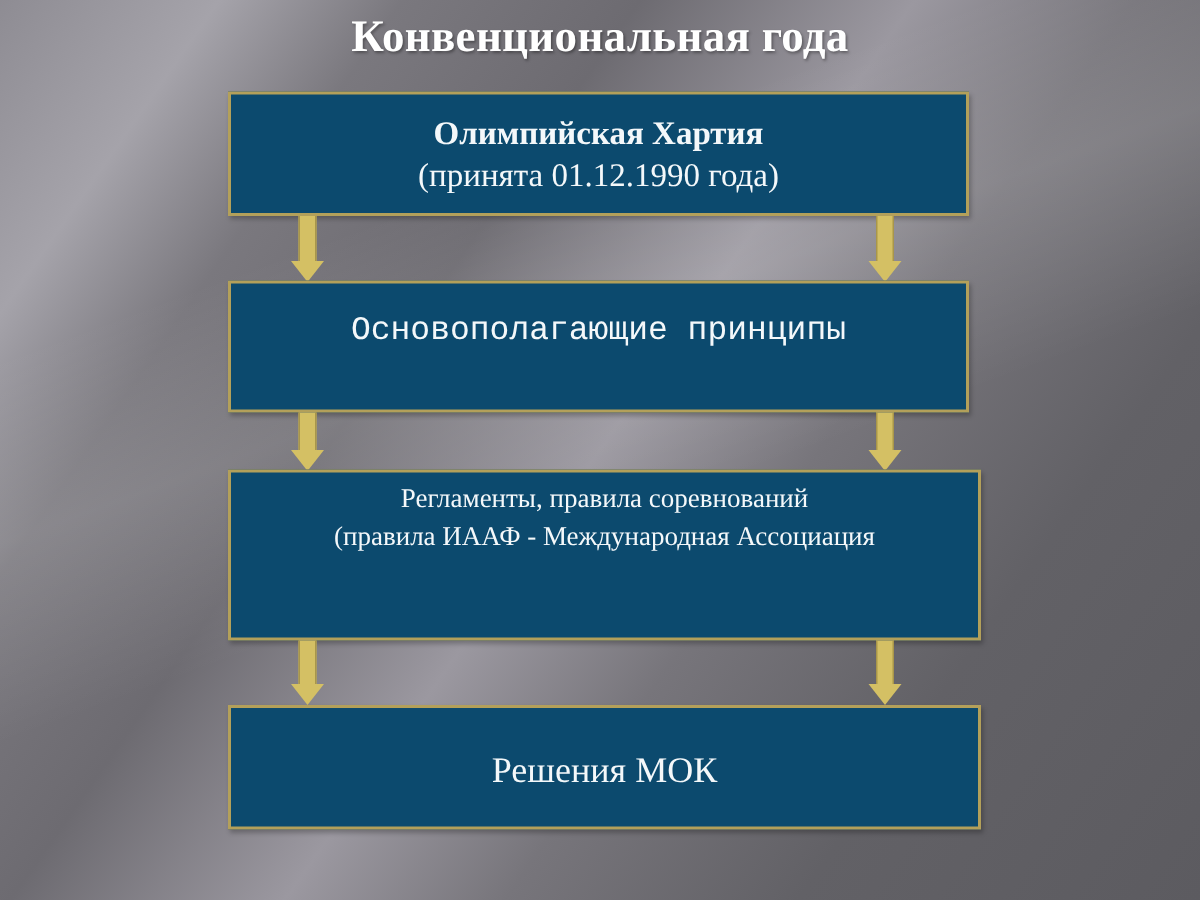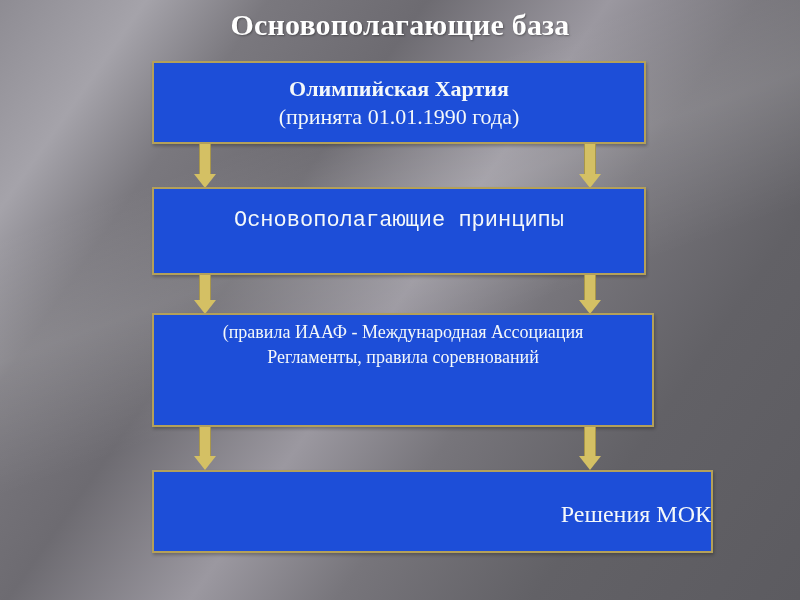--- a/index.html
+++ b/index.html
@@ -30,31 +30,31 @@
       width: 800px;
       text-align: center;
       color: #ffffff;
       font-size: 30px;
       font-weight: bold;
       letter-spacing: 0.2px;
       text-shadow: 1px 1px 2px rgba(0,0,0,0.35);
     }
     .box {
       position: absolute;
-      background: #1d4ed8;
+      background: #0c4a6e;
       border: 2px solid #b3a05a;
       box-sizing: border-box;
       color: #f4f8fa;
       text-align: center;
       box-shadow: 1px 2px 3px rgba(0,0,0,0.25);
     }
     .box1 { left: 152px; top: 61px; width: 494px; height: 83px; }
     .box2 { left: 152px; top: 187px; width: 494px; height: 88px; font-family: Liberation Mono, monospace; }
     .box3 { left: 152px; top: 313px; width: 502px; height: 114px; }
-    .box4 { left: 152px; top: 470px; width: 561px; height: 83px; text-align: right; }
+    .box4 { left: 152px; top: 470px; width: 502px; height: 83px; }
 
     .box1 .l1 {
       display: block;
       margin-top: 12px;
       font-size: 22px;
       font-weight: bold;
       line-height: 28px;
     }
     .box1 .l2 {
       display: block;
@@ -102,25 +102,25 @@
       border-left: 11px solid transparent;
       border-right: 11px solid transparent;
       border-top: 14px solid #d4c064;
     }
   </style>
 </head>
 <body>
 
 <div class="bg-streak"></div>
 
-<div class="title">Основополагающие база</div>
+<div class="title">Конвенциональная года</div>
 
 <div class="box box1">
   <span class="l1">Олимпийская Хартия</span>
-  <span class="l2">(принята 01.01.1990 года)</span>
+  <span class="l2">(принята 01.12.1990 года)</span>
 </div>
 
 <div class="arrow" style="left:194px; top:144px; height:44px;">
   <div class="shaft" style="height:31px;"></div>
   <div class="head" style="top:30px;"></div>
 </div>
 <div class="arrow" style="left:579px; top:144px; height:44px;">
   <div class="shaft" style="height:31px;"></div>
   <div class="head" style="top:30px;"></div>
 </div>
@@ -132,22 +132,22 @@
 <div class="arrow" style="left:194px; top:275px; height:39px;">
   <div class="shaft" style="height:26px;"></div>
   <div class="head" style="top:25px;"></div>
 </div>
 <div class="arrow" style="left:579px; top:275px; height:39px;">
   <div class="shaft" style="height:26px;"></div>
   <div class="head" style="top:25px;"></div>
 </div>
 
 <div class="box box3">
+  <span class="line">Регламенты, правила соревнований</span>
   <span class="line">(правила ИААФ - Международная Ассоциация</span>
-  <span class="line">Регламенты, правила соревнований</span>
 </div>
 
 <div class="arrow" style="left:194px; top:427px; height:43px;">
   <div class="shaft" style="height:30px;"></div>
   <div class="head" style="top:29px;"></div>
 </div>
 <div class="arrow" style="left:579px; top:427px; height:43px;">
   <div class="shaft" style="height:30px;"></div>
   <div class="head" style="top:29px;"></div>
 </div>

